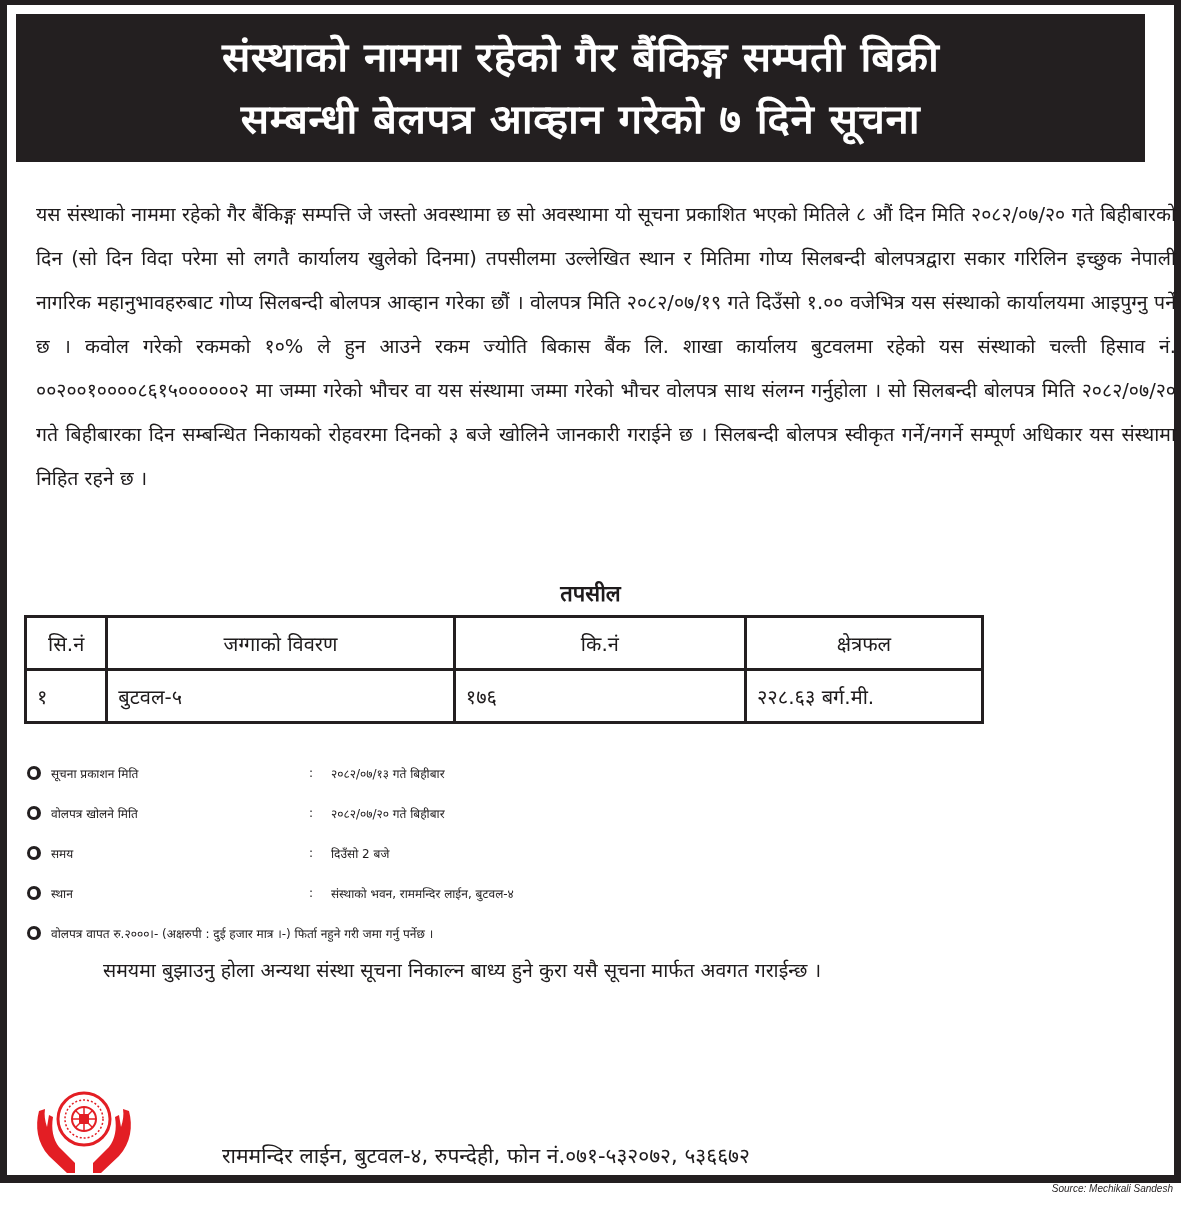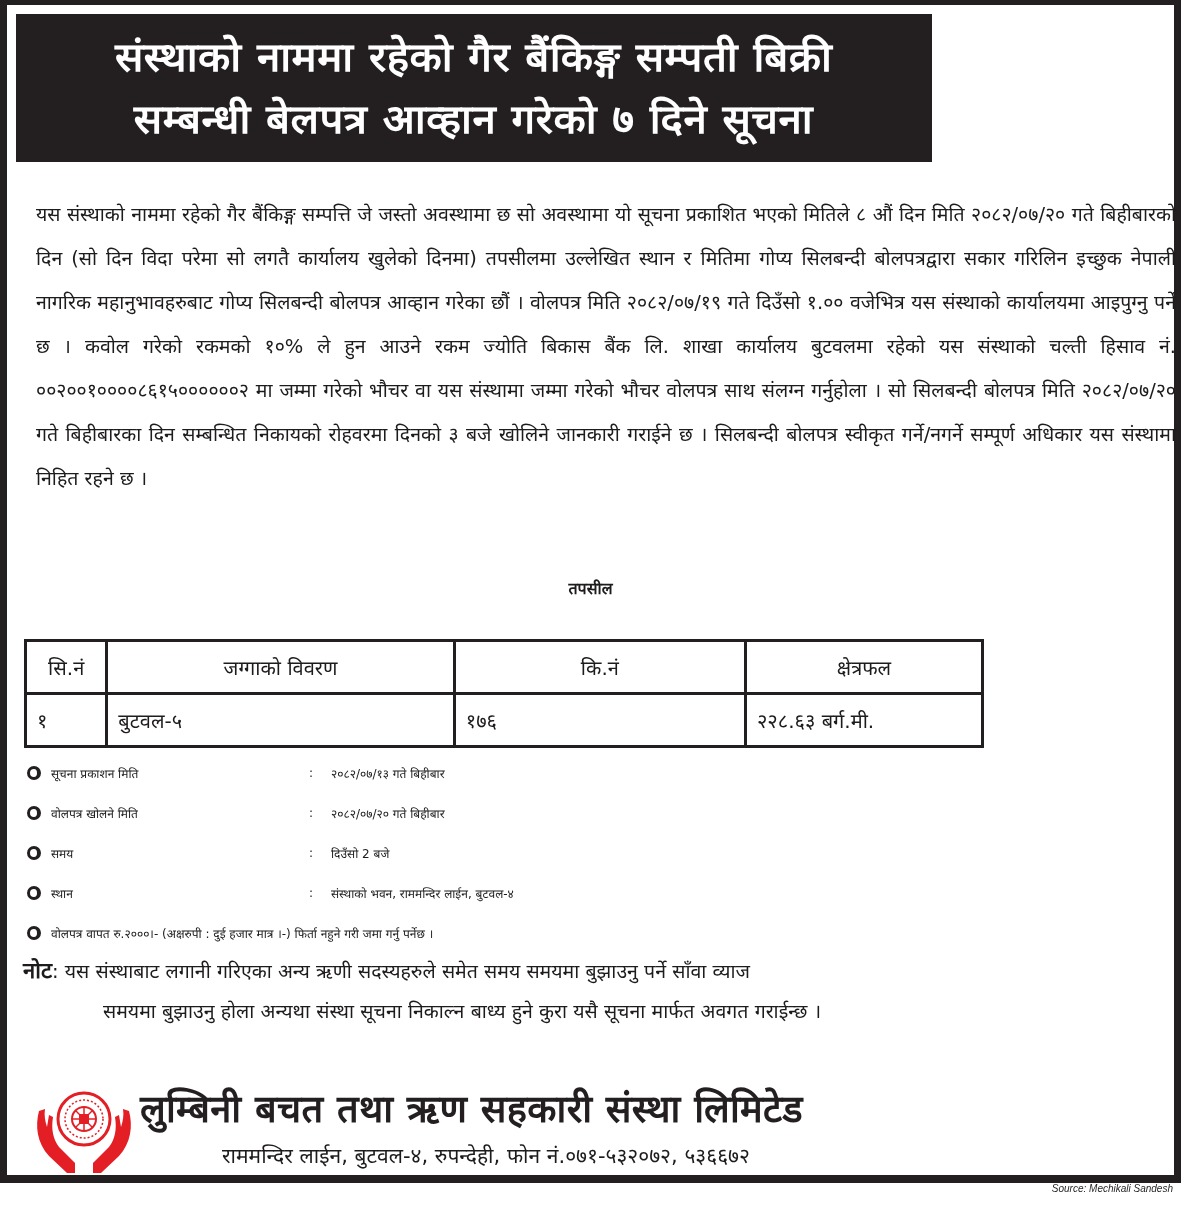--- a/index.html
+++ b/index.html
@@ -1,28 +1,28 @@
 <!DOCTYPE html>
 <html><head>
   <meta charset="utf-8">
   <style>
     html, body { margin: 0; padding: 0; background: #ffffff; }
     body { width: 1181px; height: 1207px; position: relative; overflow: hidden;
            font-family: "DejaVu Sans", sans-serif; color: #1e1b1c; }
     .frame { position: absolute; left: 0; top: 0; width: 1167px; height: 1170px;
              border: 7px solid #231f20; border-top-width: 5px; border-bottom-width: 8px; background: #fff; }
-    .title-box { position: absolute; left: 9px; top: 9px; width: 916px; height: 148px; background: #231f20;
+    .title-box { position: absolute; left: 9px; top: 9px; width: 1129px; height: 148px; background: #231f20;
                  color: #fff; display: flex; flex-direction: column; align-items: center; justify-content: center; }
     .title-line { font-family: "DejaVu Sans", sans-serif; font-weight: bold; font-size: 40px; line-height: 62px;
                   letter-spacing: 0.5px; white-space: nowrap; transform: scaleX(1.05); }
     .body-text { position: absolute; left: 16px; top: 188px; width: 1140px; font-size: 19.5px; line-height: 44px;
                  text-align: justify; text-align-last: left; margin-left: 13px; }
     .tapsil { position: absolute; left: 0; width: 1167px; top: 572px; text-align: center;
-              font-weight: bold; font-size: 16px; }
-    table.land { position: absolute; left: 17px; top: 634px; width: 960px; border-collapse: collapse;
+              font-weight: bold; font-size: 22px; }
+    table.land { position: absolute; left: 17px; top: 610px; width: 960px; border-collapse: collapse;
                  font-size: 20px; }
     table.land td, table.land th { border: 3px solid #231f20; height: 50px; padding: 0 10px; font-weight: normal; }
     table.land th { text-align: center; }
     table.land td { text-align: left; }
     .col1 { width: 58px; } .col2 { width: 323px; } .col3 { width: 267px; } .col4 { width: 213px; }
     .info { position: absolute; left: 16px; top: 748px; width: 1140px; font-size: 12px; }
     .info-row { display: flex; align-items: center; height: 40px; white-space: nowrap; }
     .bullet { width: 14px; height: 14px; border: 3px solid #231f20; border-radius: 50%; margin-right: 10px;
               margin-left: 4px; flex-shrink: 0; box-sizing: border-box; border-right-width: 4px; }
     .info-label { display: inline-block; width: 258px; }
@@ -97,23 +97,20 @@
       <span class="info-sep">:</span>
       <span>संस्थाको भवन, राममन्दिर लाईन, बुटवल-४</span>
     </div>
     <div class="info-row">
       <span class="bullet"></span>
       <span>वोलपत्र वापत रु.२०००।- (अक्षरुपी : दुई हजार मात्र ।-) फिर्ता नहुने गरी जमा गर्नु पर्नेछ ।</span>
     </div>
   </div>
 
   <div class="note">
-    <div class="note-body">
-      <span class="note-label">नोट</span><span>: </span><span>यस संस्थाबाट लगानी गरिएका अन्य ऋणी सदस्यहरुले समेत समय समयमा बुझाउनु पर्ने साँवा व्याज</span>
-    </div>
     <div class="note-indent">समयमा बुझाउनु होला अन्यथा संस्था सूचना निकाल्न बाध्य हुने कुरा यसै सूचना मार्फत अवगत गराईन्छ ।</div>
   </div>
 
   <div class="org">
     <svg class="logo" viewBox="0 0 110 100">
 
       <path d="M10 30 C6 45 8 62 20 75 L38 92 L46 92 L46 82 L30 66 C24 58 22 48 24 36 L20 34 L18 46 C16 40 15 34 16 28 Z" fill="#e31e24"></path>
 
       <path d="M100 30 C104 45 102 62 90 75 L72 92 L64 92 L64 82 L80 66 C86 58 88 48 86 36 L90 34 L92 46 C94 40 95 34 94 28 Z" fill="#e31e24"></path>
 
@@ -121,18 +118,17 @@
       <circle cx="55" cy="38" r="19" fill="none" stroke="#e31e24" stroke-width="1.5" stroke-dasharray="2 2"></circle>
       <circle cx="55" cy="38" r="12" fill="none" stroke="#e31e24" stroke-width="2"></circle>
       <g stroke="#e31e24" stroke-width="1.5">
         <line x1="55" y1="26" x2="55" y2="50"></line>
           <line x1="43" y1="38" x2="67" y2="38"></line>
         <line x1="46.5" y1="29.5" x2="63.5" y2="46.5"></line>
           <line x1="63.5" y1="29.5" x2="46.5" y2="46.5"></line>
       </g>
       <rect x="50" y="33" width="10" height="10" fill="#e31e24"></rect>
     </svg>
-    <div class="org-name">लुम्बिनी बचत तथा ऋण सहकारी संस्था लिमिटेड</div>
     <div class="org-address">राममन्दिर लाईन, बुटवल-४, रुपन्देही, फोन नं.०७१-५३२०७२, ५३६६७२</div>
   </div>
 </div>
 
 <div class="source">Source: Mechikali Sandesh</div>
 
 </body></html>

